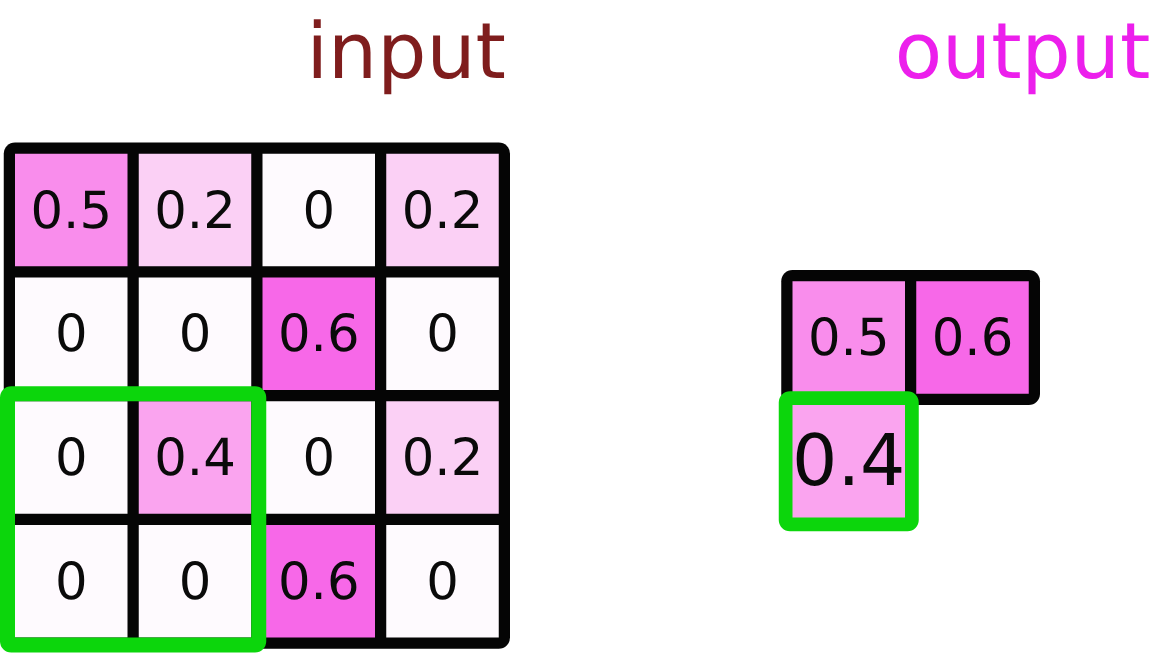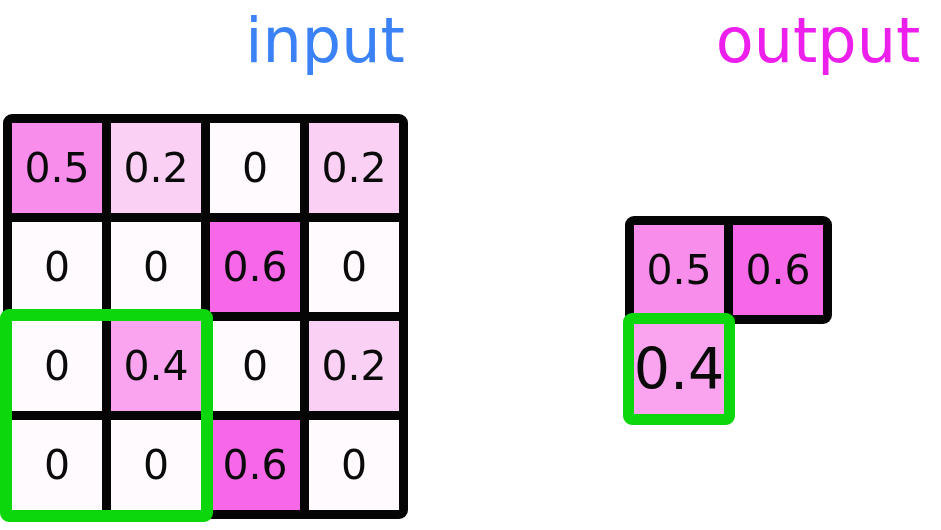--- a/index.html
+++ b/index.html
@@ -79,21 +79,21 @@
     justify-content: center;
     font-size: 57px;
     line-height: 1;
   }
 </style>
 </head>
 <body>
 
 <div id="canvas">
 
-  <div class="title" id="title-input" style="color: #3b82f6;">input</div>
+  <div class="title" id="title-input" style="color: #7f1d1d;">input</div>
 
   <div class="title" id="title-output" style="color: rgb(236, 31, 236);">output</div>
 
   <div class="pool-grid" id="input-grid" style="background-color: rgb(5, 5, 5); color: rgb(10, 10, 10);">
     <div class="cell" style="background-color: rgb(249, 141, 236);">0.5</div>
     <div class="cell" style="background-color: rgb(251, 208, 245);">0.2</div>
     <div class="cell" style="background-color: rgb(254, 250, 254);">0</div>
     <div class="cell" style="background-color: rgb(251, 208, 245);">0.2</div>
 
     <div class="cell" style="background-color: rgb(254, 250, 254);">0</div>

